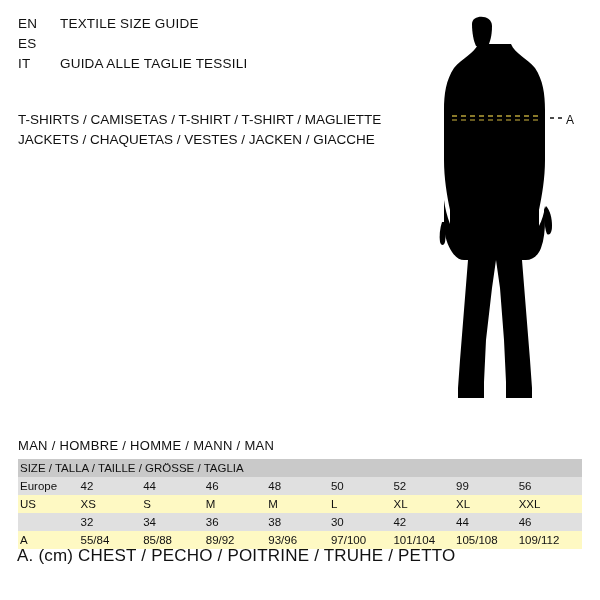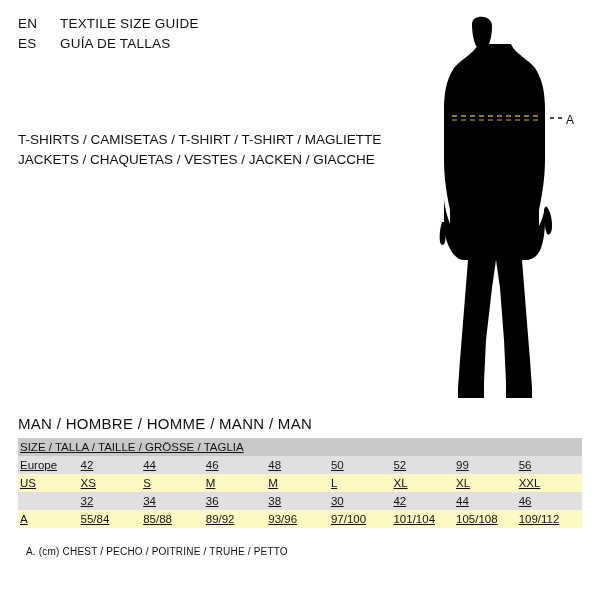--- a/index.html
+++ b/index.html
@@ -44,21 +44,20 @@
     color: #111;
     white-space: nowrap;
   }
 
   
   .garment-block {
     position: absolute;
     left: 18px;
     top: 110px;
     width: 420px;
-    margin-top: 20px;
   }
   .garment-line {
     font-size: 13.5px;
     line-height: 20px;
     white-space: nowrap;
     color: #111;
   }
 
   
   .figure-wrap {
@@ -81,33 +80,33 @@
   }
 
   
   .table-section {
     position: absolute;
     left: 18px;
     top: 415px;
     width: 564px;
   }
   .man-title {
-    font-size: 15px;
+    font-size: 13px;
     letter-spacing: 0.3px;
     color: #111;
     margin-bottom: 6px;
     white-space: nowrap;
+    margin-top: 23px;
   }
   table.size-table {
     border-collapse: collapse;
     width: 564px;
     font-size: 11.5px;
     color: #111;
     table-layout: fixed;
-    text-decoration: underline;
   }
   table.size-table td, table.size-table th {
     padding: 3px 0 3px 0;
     text-align: left;
     font-weight: normal;
   }
   tr.header-row {
     background: #c9c9c9;
   }
   tr.band-row {
@@ -118,41 +117,44 @@
   }
   .col-label {
     width: 86px;
     padding-left: 2px !important;
   }
   .cell {
     width: 68px;
   }
   .footnote {
     position: absolute;
-    left: 26px;
+    left: 17px;
     top: 546px;
-    font-size: 10px;
+    font-size: 17px;
     color: #111;
     letter-spacing: 0.2px;
     white-space: nowrap;
   }
 </style>
 </head>
 <body>
 
 <div class="page">
 
   <div class="lang-block">
     <div class="lang-row">
       <span class="lang-code">EN</span>
       <span class="lang-text">TEXTILE SIZE GUIDE</span>
     </div>
     <div class="lang-row">
       <span class="lang-code">ES</span>
-      <span class="lang-text">GUÍA DE TALLAS</span>
+    </div>
+    <div class="lang-row">
+      <span class="lang-code">IT</span>
+      <span class="lang-text">GUIDA ALLE TAGLIE TESSILI</span>
     </div>
   </div>
 
   <div class="garment-block">
     <div class="garment-line">T-SHIRTS / CAMISETAS / T-SHIRT / T-SHIRT / MAGLIETTE</div>
     <div class="garment-line">JACKETS / CHAQUETAS / VESTES / JACKEN / GIACCHE</div>
   </div>
 
   <div class="figure-wrap">
     <svg width="200" height="400" viewBox="0 0 200 400">

